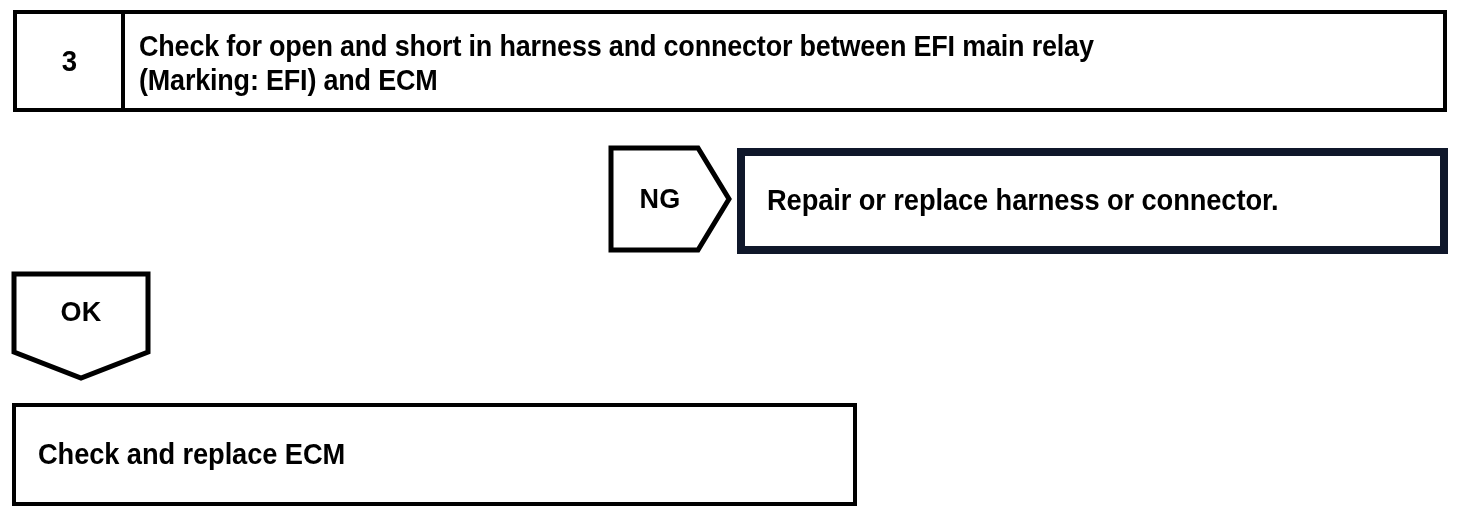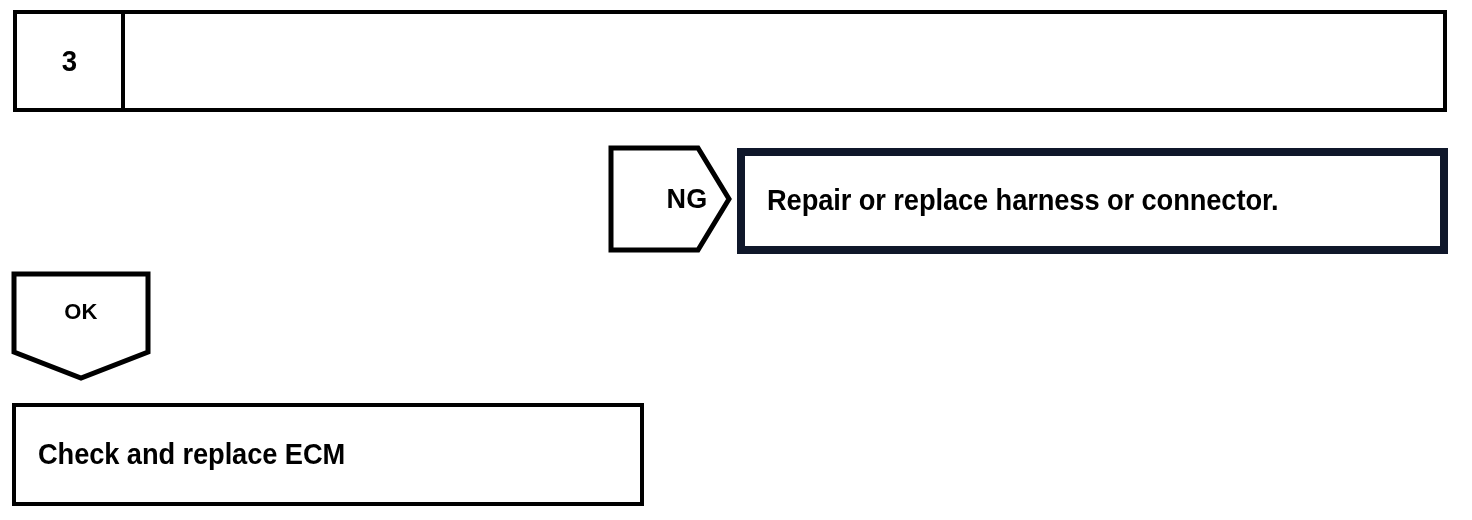--- a/index.html
+++ b/index.html
@@ -92,21 +92,20 @@
     top: 145px;
     width: 104px;
     height: 108px;
     display: flex;
     align-items: center;
     justify-content: center;
     font-size: 27px;
     font-weight: bold;
     letter-spacing: 0.3px;
     pointer-events: none;
-    margin-left: 27px;
   }
 
   
   .repair-box {
     position: absolute;
     left: 737px;
     top: 148px;
     width: 711px;   
     height: 106px;  
     border: 8px solid #0f172a;
@@ -136,32 +135,32 @@
   .ok-arrow svg { display: block; }
   .ok-label {
     position: absolute;
     left: 11px;
     top: 271px;
     width: 140px;
     height: 82px;
     display: flex;
     align-items: center;
     justify-content: center;
-    font-size: 22px;
+    font-size: 27px;
     font-weight: bold;
     letter-spacing: 0.3px;
     pointer-events: none;
   }
 
   
   .final-box {
     position: absolute;
     left: 12px;
     top: 403px;
-    width: 632px;   
+    width: 845px;   
     height: 103px;  
     border: 4px solid #000;
     box-sizing: border-box;
     background: #fff;
     display: flex;
     align-items: center;
     padding-left: 22px;
   }
   .final-text {
     font-size: 29px;
@@ -174,20 +173,24 @@
 </style>
 </head>
 <body>
 
 <div class="stage">
 
   <div class="step-box">
     <div class="step-num-cell">
       <span class="step-num">3</span>
     </div>
+    <div class="step-text-cell">
+      <span class="step-text">Check for open and short in harness and connector between EFI main relay
+(Marking: EFI) and ECM</span>
+    </div>
   </div>
 
   <div class="ng-arrow">
     <svg width="124" height="108" viewBox="0 0 124 108" xmlns="http://www.w3.org/2000/svg" aria-hidden="true">
       <polygon points="3,3 90,3 121,54 90,105 3,105" fill="#ffffff" stroke="#000000" stroke-width="5" stroke-linejoin="miter"></polygon>
     </svg>
   </div>
   <div class="ng-label">NG</div>
 
   <div class="repair-box">

